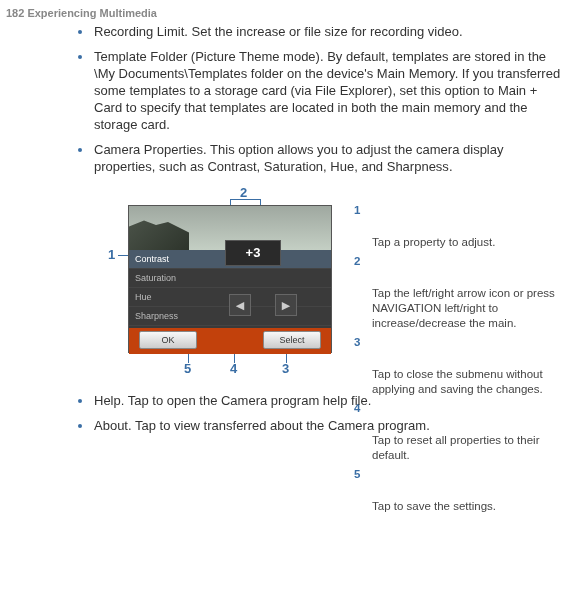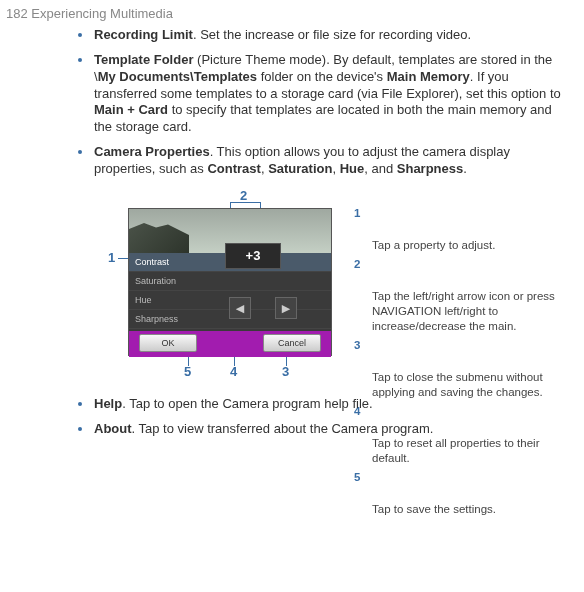--- a/index.html
+++ b/index.html
@@ -8,42 +8,43 @@
     height: 592px;
     background: #ffffff;
     font-family: "Segoe UI", Arial, sans-serif;
     font-size: 13px;
     color: #333333;
     line-height: 1.3;
     position: relative;
     overflow: hidden;
   }
   .page-header {
-    font-size: 13px;
+    font-size: 11px;
     color: #888888;
     padding: 6px 0 0 6px;
+    font-weight: bold;
   }
   .content {
     padding: 4px 18px 0 70px;
   }
   .bullet-item {
     position: relative;
     margin-bottom: 8px;
     padding-left: 24px;
   }
   .bullet-dot {
     position: absolute;
     left: 8px;
     top: 6px;
     width: 4px;
     height: 4px;
     background: #3a6ea5;
     border-radius: 50%;
   }
-  .bold { font-weight: bold; margin-top: 16px; }
+  .bold { font-weight: normal; margin-top: 16px; }
   .figure-area {
     position: relative;
     margin: 10px 0 14px 0;
     height: 194px;
   }
   .screenshot {
     position: absolute;
     left: 58px;
     top: 20px;
     width: 204px;
@@ -111,21 +112,21 @@
     background: #444;
     border: 1px solid #666;
     color: #ccc;
     font-size: 11px;
     text-align: center;
     line-height: 20px;
   }
   .shot-bottom {
     width: 100%;
     height: 26px;
-    background: #a21caf;
+    background: #c2410c;
     display: flex;
     justify-content: space-between;
     padding: 3px 10px;
   }
   .shot-btn {
     width: 58px;
     height: 18px;
     background: linear-gradient(#f8f8f8, #ccc);
     border: 1px solid #888;
     border-radius: 2px;
@@ -218,21 +219,21 @@
         <div class="shot-row">Hue</div>
         <div class="shot-row">Sharpness</div>
         <div class="shot-popup">+3</div>
         <div class="shot-arrows">
           <div class="shot-arrow">◀</div>
           <div class="shot-arrow">▶</div>
         </div>
       </div>
       <div class="shot-bottom">
         <div class="shot-btn">OK</div>
-        <div class="shot-btn">Cancel</div>
+        <div class="shot-btn">Select</div>
       </div>
     </div>
 
     <div class="legend">
       <div class="legend-row">
         <div class="legend-num">1</div>
         <div class="legend-text">Tap a property to adjust.</div>
       </div>
       <div class="legend-row">
         <div class="legend-num">2</div>

